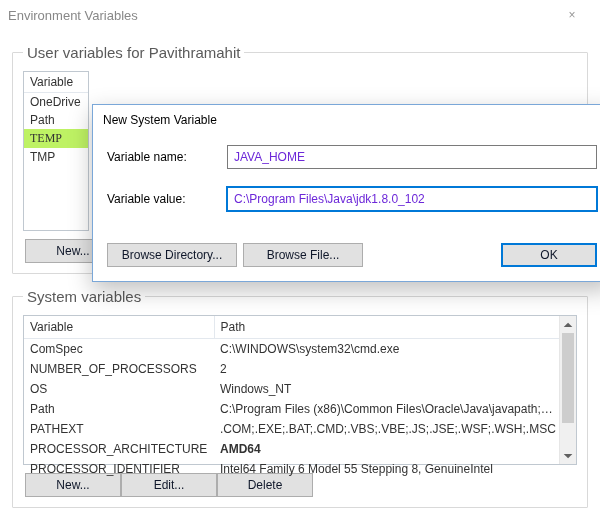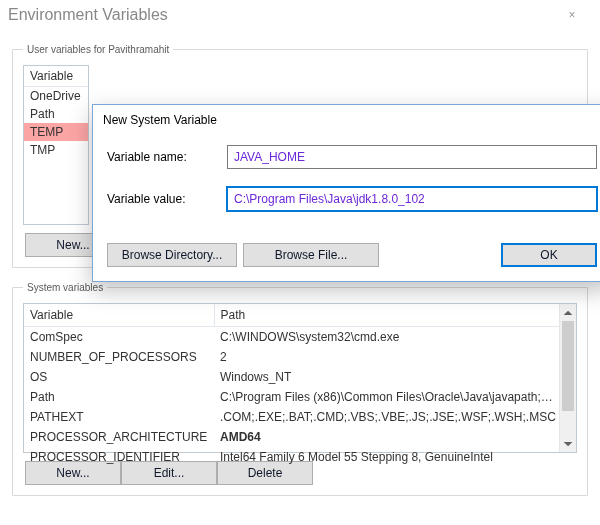--- a/index.html
+++ b/index.html
@@ -1,27 +1,27 @@
 <!DOCTYPE html>
 <html><head>
 <meta charset="utf-8">
 <style>
   * { box-sizing: border-box; font-family: "Segoe UI", Tahoma, sans-serif; font-size: 12px; }
   html, body { margin: 0; padding: 0; background: #fff; }
   .window { width: 600px; height: 525px; position: relative; background: #fff; color: #000; }
   .titlebar { height: 30px; display: flex; align-items: center; padding: 0 8px; color: #888; }
-  .titlebar .title { flex: 1; font-size: 16px; }
+  .titlebar .title { flex: 1; font-size: 13px; }
   .close-btn { width: 40px; height: 30px; display: flex; align-items: center; justify-content: center; color: #999; }
   .content { padding: 6px 12px 10px 12px; position: relative; }
   fieldset.group { border: 1px solid #d9d9d9; border-radius: 1px; margin: 8px 0 14px 0; padding: 10px 10px 10px 10px; position: relative; }
-  fieldset.group legend { color: #5a5a5a; padding: 0 4px; font-size: 10px; }
+  fieldset.group legend { color: #5a5a5a; padding: 0 4px; font-size: 15px; }
   .user-list { border: 1px solid #c0c8d0; width: 66px; height: 160px; background: #fff; margin: 0; overflow: hidden; }
   .user-list .hdr { background: #fff; border-bottom: 1px solid #e3e8ee; padding: 3px 6px; color: #333; }
   .user-list .row { padding: 2px 6px; color: #333; }
-  .user-list .row.sel { background: #fca5a5; }
+  .user-list .row.sel { background: #bef264; font-family: Liberation Serif, serif; }
   .btn-row { display: flex; justify-content: flex-start; padding: 8px 2px 0 2px; }
   button.win { background: #e1e1e1; border: 1px solid #adadad; padding: 4px 0; width: 96px; text-align: center; cursor: default; color: #0f172a; font-size: 12px; }
   
   .sys-table-wrap { border: 1px solid #c0c8d0; background: #fff; position: relative; height: 150px; }
   .sys-table { width: 100%; border-collapse: collapse; table-layout: fixed; }
   .sys-table th { text-align: left; font-weight: normal; padding: 4px 6px; border-bottom: 1px solid #e3e8ee; background: #fff; color: #333; }
   .sys-table th:first-child { border-right: 1px solid #e3e8ee; }
   .sys-table td { padding: 3px 6px; color: #333; white-space: nowrap; overflow: hidden; text-overflow: ellipsis; }
   .sys-table td:first-child { width: 190px; }
   .sys-scroll { position: absolute; right: 0; top: 0; bottom: 0; width: 17px; background: #f0f0f0; border-left: 1px solid #e6e6e6; }
@@ -145,20 +145,20 @@
           <label>Variable name:</label>
           <input type="text" value="JAVA_HOME" style="">
         </div>
         <div class="form-row">
           <label>Variable value:</label>
           <input type="text" class="focused" value="C:\Program Files\Java\jdk1.8.0_102" style="">
         </div>
       </div>
       <div class="dialog-btns">
         <button class="win" style="width:130px;">Browse Directory...</button>
-        <button class="win" style="width:136px;">Browse File...</button>
+        <button class="win" style="width:120px;">Browse File...</button>
         <div class="spacer"></div>
         <button class="win primary">OK</button>
       </div>
     </div>
 
   </div>
 </div>
 
 </body></html>

